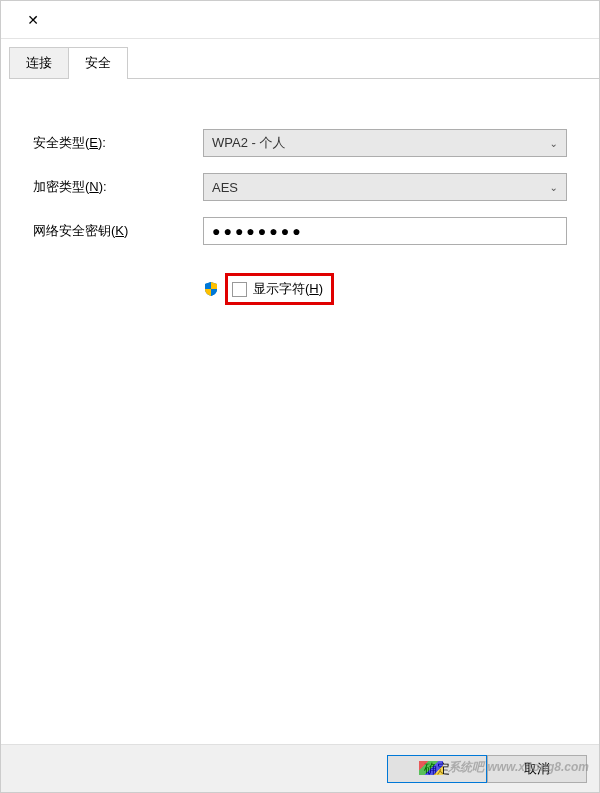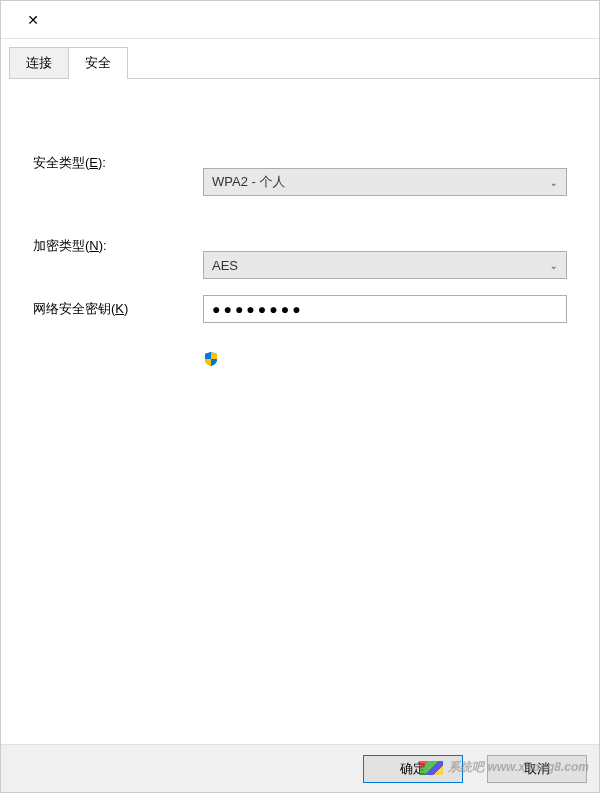--- a/index.html
+++ b/index.html
@@ -102,21 +102,20 @@
       height: 28px;
       border: 1px solid #adadad;
       background: #e8e8e8;
       padding: 0 8px;
       font-size: 13px;
       display: flex;
       align-items: center;
       justify-content: space-between;
       cursor: pointer;
       color: #333;
-      margin-top: 39px;
     }
     .form-select .chev {
       font-size: 10px;
       color: #555;
     }
     .form-input {
       flex: 1;
       height: 28px;
       min-width: 0;
       border: 1px solid #adadad;
@@ -165,21 +164,21 @@
       margin-bottom: 40px;
     }
     .footer {
       height: 48px;
       border-top: 1px solid #e0e0e0;
       background: #f0f0f0;
       display: flex;
       align-items: center;
       justify-content: flex-end;
       padding: 0 12px;
-      gap: 24px;
+      gap: 0;
       position: relative;
     }
     .footer-btn {
       width: 100px;
       height: 28px;
       border: 1px solid #0078d7;
       background: #e1e1e1;
       font-size: 13px;
       cursor: pointer;
     }
@@ -259,20 +258,24 @@
     <div class="checkbox-row">
       <span class="shield-icon">
         <svg width="16" height="16" viewBox="0 0 16 16">
           <path d="M8 1 L14 3 V8 C14 12 11 14 8 15 C5 14 2 12 2 8 V3 Z" fill="#0078d7"></path>
           <path d="M8 1 L14 3 V8 L8 8 Z" fill="#ffc000"></path>
           <path d="M8 8 L2 8 V3 L8 1 Z" fill="#0078d7"></path>
           <path d="M8 8 L14 8 C14 12 11 14 8 15 Z" fill="#0078d7"></path>
           <path d="M8 8 L8 15 C5 14 2 12 2 8 Z" fill="#ffc000"></path>
         </svg>
       </span>
+      <span class="chk-highlight">
+        <span class="checkbox"></span>
+        <span class="checkbox-label">显示字符(<u>H</u>)</span>
+      </span>
     </div>
 
     <div class="spacer"></div>
 
 
   </div>
 
   <div class="footer">
     <button class="footer-btn">
       <span>确定</span>

